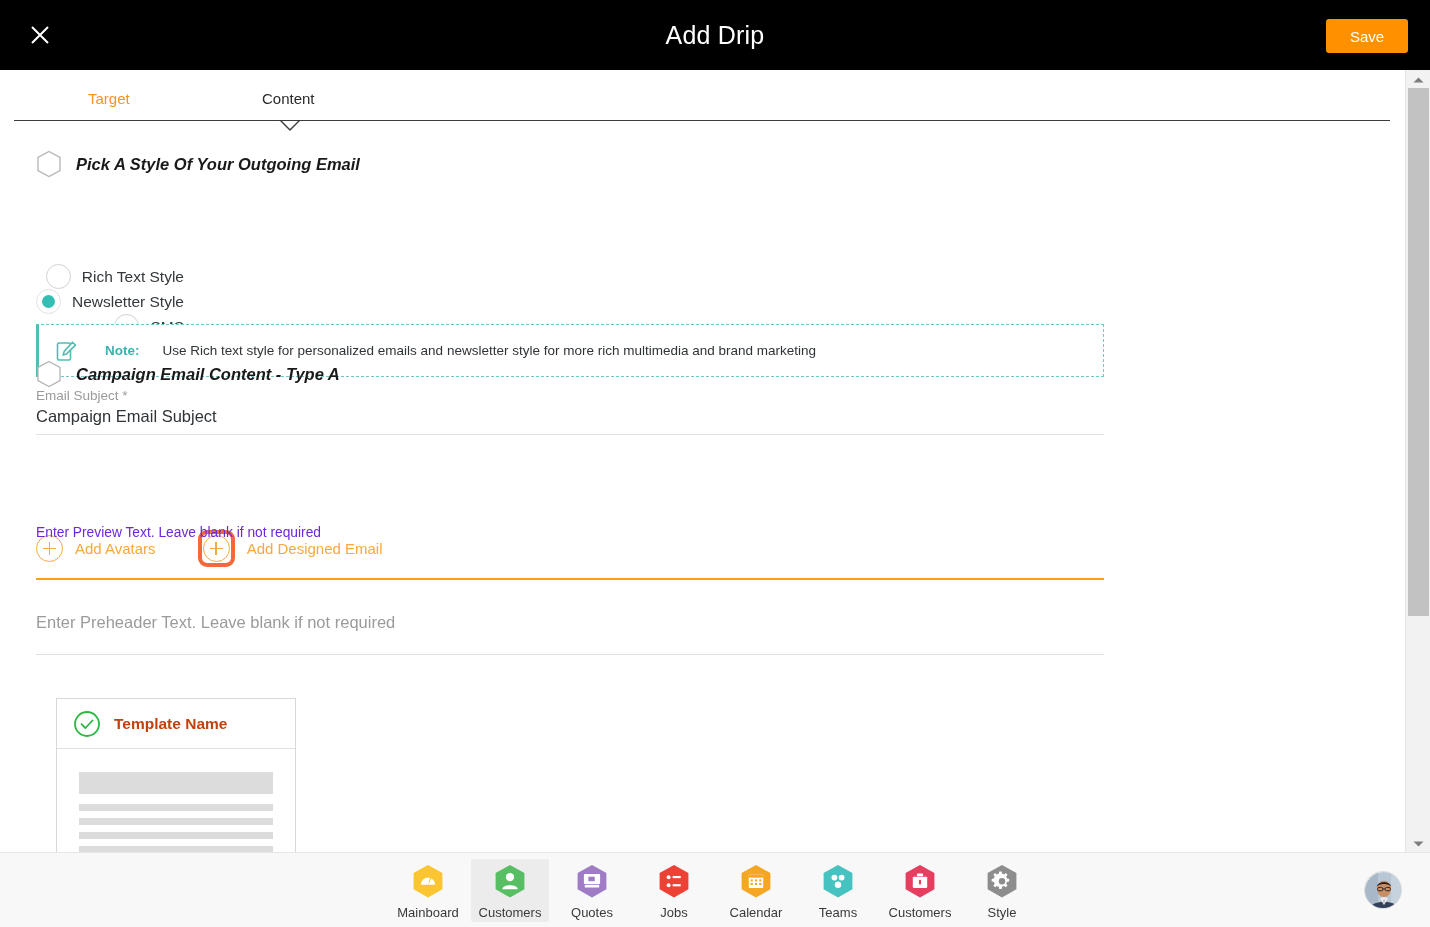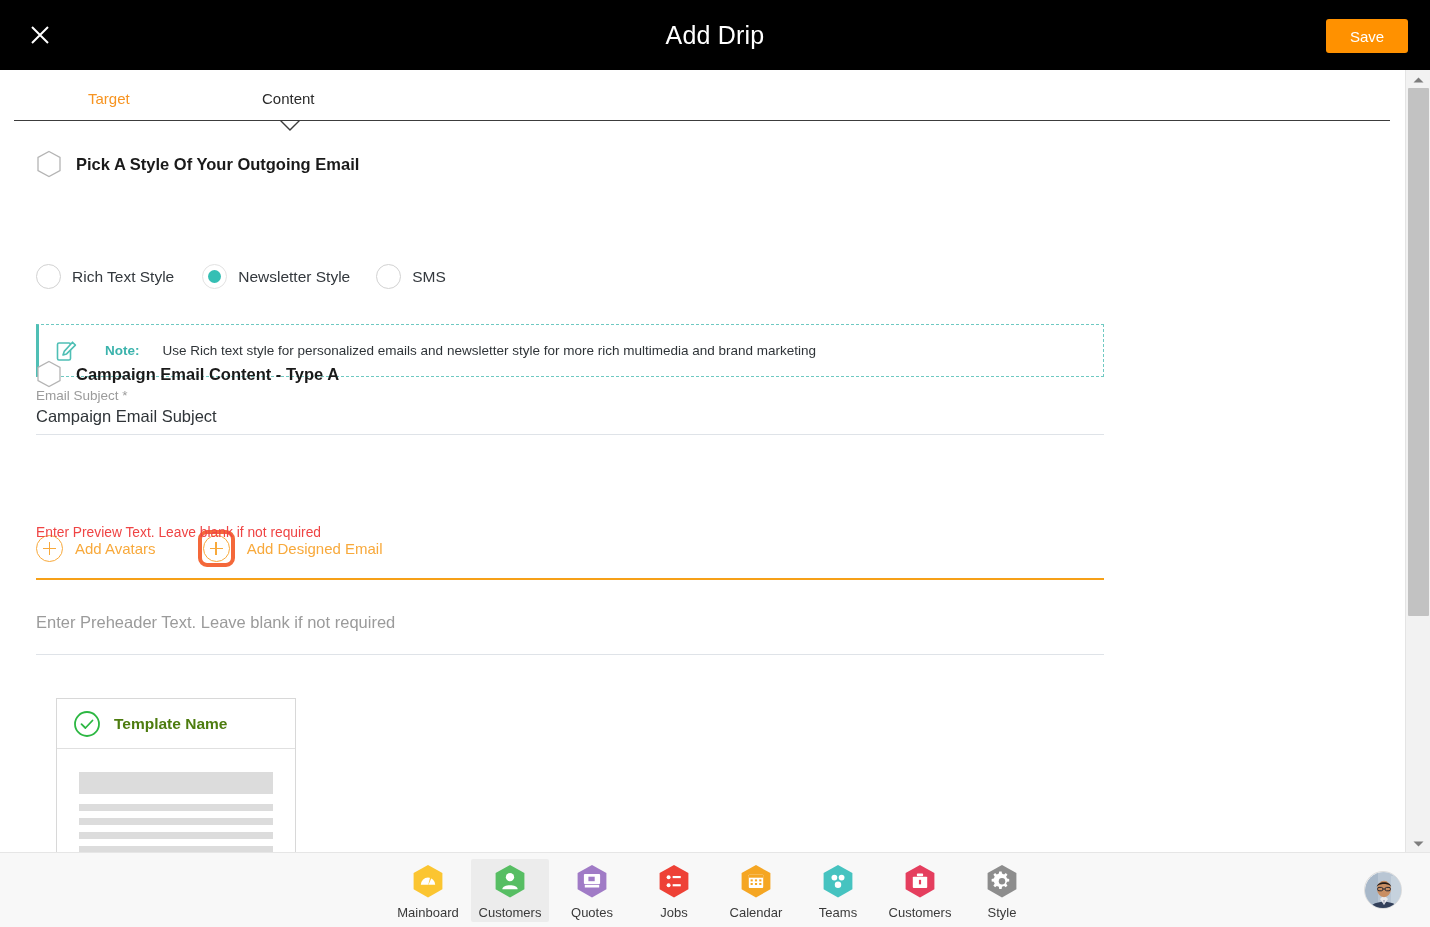--- a/index.html
+++ b/index.html
@@ -73,26 +73,26 @@
     position: absolute; top: 30px; left: 265px;
     width: 22px; height: 12px; overflow: hidden;
   }
   .tab-caret svg { display: block; }
 
   
   .sec-head {
     position: absolute; display: flex; align-items: center; gap: 14px;
   }
   .hexmark { width: 26px; height: 28px; display: block; }
-  .sec-title { font-size: 16.5px; font-weight: bold; color: #1a1a1a; }
+  .sec-title { font-size: 16.5px; font-weight: bold; color: #1a1a1a; font-style: italic; }
 
   
   .radio-row {
     position: absolute; top: 194px; left: 36px;
-    display: flex; align-items: flex-end;
+    display: flex; align-items: flex-end; flex-direction: column;
   }
   .radio-opt { display: flex; align-items: center; cursor: pointer; }
   .radio-circ {
     width: 25px; height: 25px; border-radius: 50%;
     border: 1.6px solid #d2d2d2; background: #fff;
     display: flex; align-items: center; justify-content: center;
     flex: none;
   }
   .radio-circ.on { border-color: #e2e2e2; }
   .radio-dot {
@@ -113,21 +113,21 @@
   }
   .note-icon { margin-left: 16px; width: 24px; height: 24px; display: block; flex: none; }
   .note-label { margin-left: 26px; color: #3bb3ac; font-size: 13.5px; font-weight: bold; }
   .note-text { margin-left: 23px; color: #2f3438; font-size: 13.5px; }
 
   
   .field { position: absolute; }
   .field-label {
     font-size: 13.5px; color: #9b9b9b;
   }
-  .field-label.focused { color: #ef4444; font-size: 13.8px; }
+  .field-label.focused { color: #6d28d9; font-size: 13.8px; }
   .field-value {
     font-size: 16.5px; color: #2f3438; margin-top: 4px;
   }
   .field-placeholder {
     font-size: 16.5px; color: #9b9b9b;
   }
   .field-underline {
     margin-top: 8px; height: 1px; background: #dfe3e8; width: 1068px;
   }
   .field-underline.focused { height: 2px; background: #F6A018; }
@@ -158,21 +158,21 @@
   .tpl-card {
     position: absolute; top: 628px; left: 56px;
     width: 240px; height: 200px;
     border: 1px solid #d8d8d8; background: #ffffff;
   }
   .tpl-head {
     height: 50px; border-bottom: 1px solid #e0e0e0;
     display: flex; align-items: center; padding-left: 16px;
   }
   .tpl-check { width: 28px; height: 28px; flex: none; display: block; }
-  .tpl-name { margin-left: 13px; font-size: 15.5px; font-weight: bold; color: #4d7c0f; }
+  .tpl-name { margin-left: 13px; font-size: 15.5px; font-weight: bold; color: #c2410c; }
   .tpl-body { padding: 23px 22px 0 22px; }
   .tpl-bar-big { height: 22px; background: #dcdcdc; margin-bottom: 10px; }
   .tpl-bar { height: 7px; background: #dcdcdc; margin-bottom: 7px; }
 
   
   .vscroll {
     position: absolute; top: 70px; right: 0;
     width: 25px; height: 782px;
     background: #f2f2f2; border-left: 1px solid #e4e4e4;
   }

